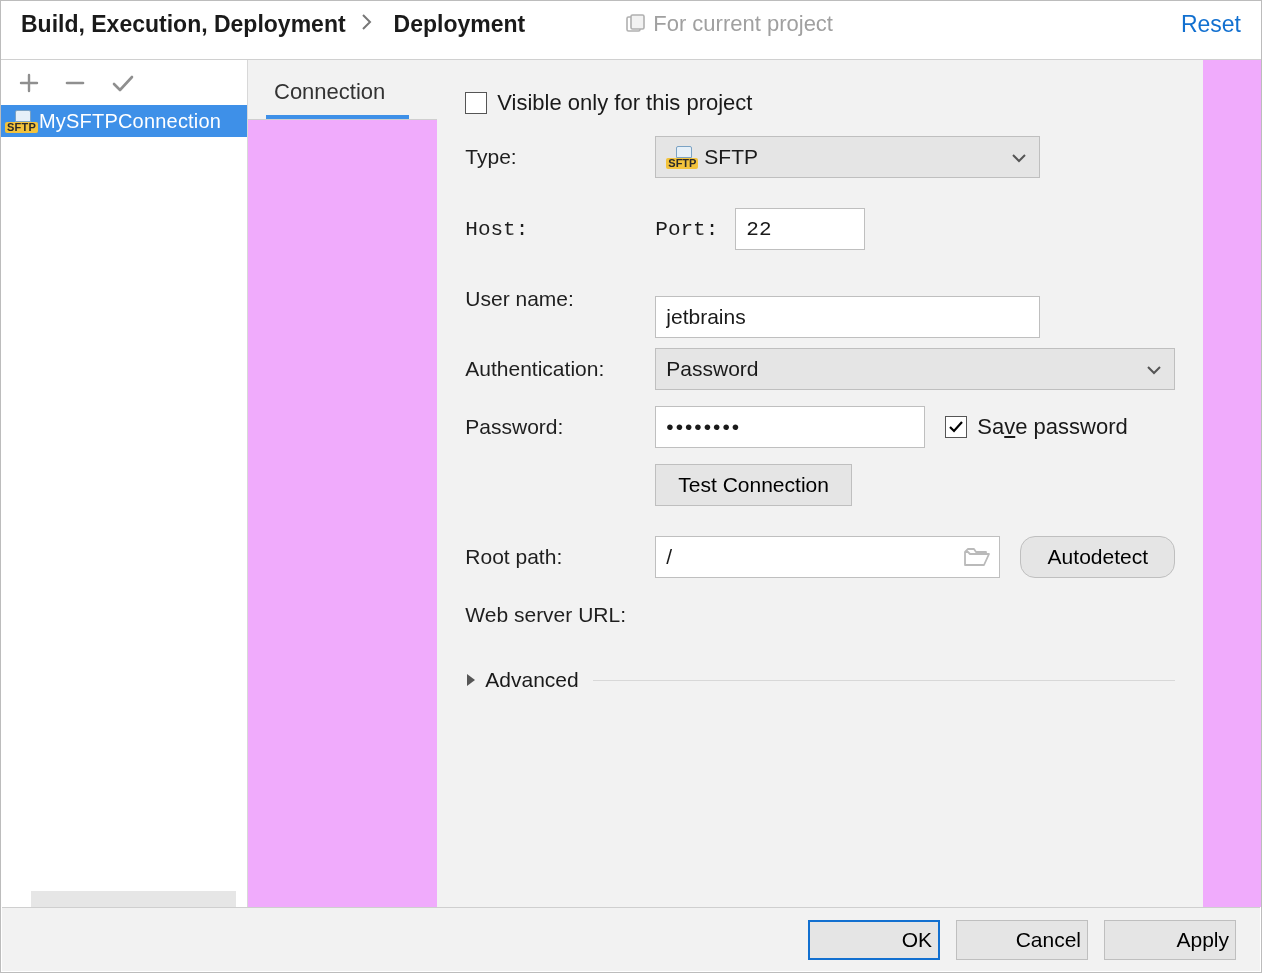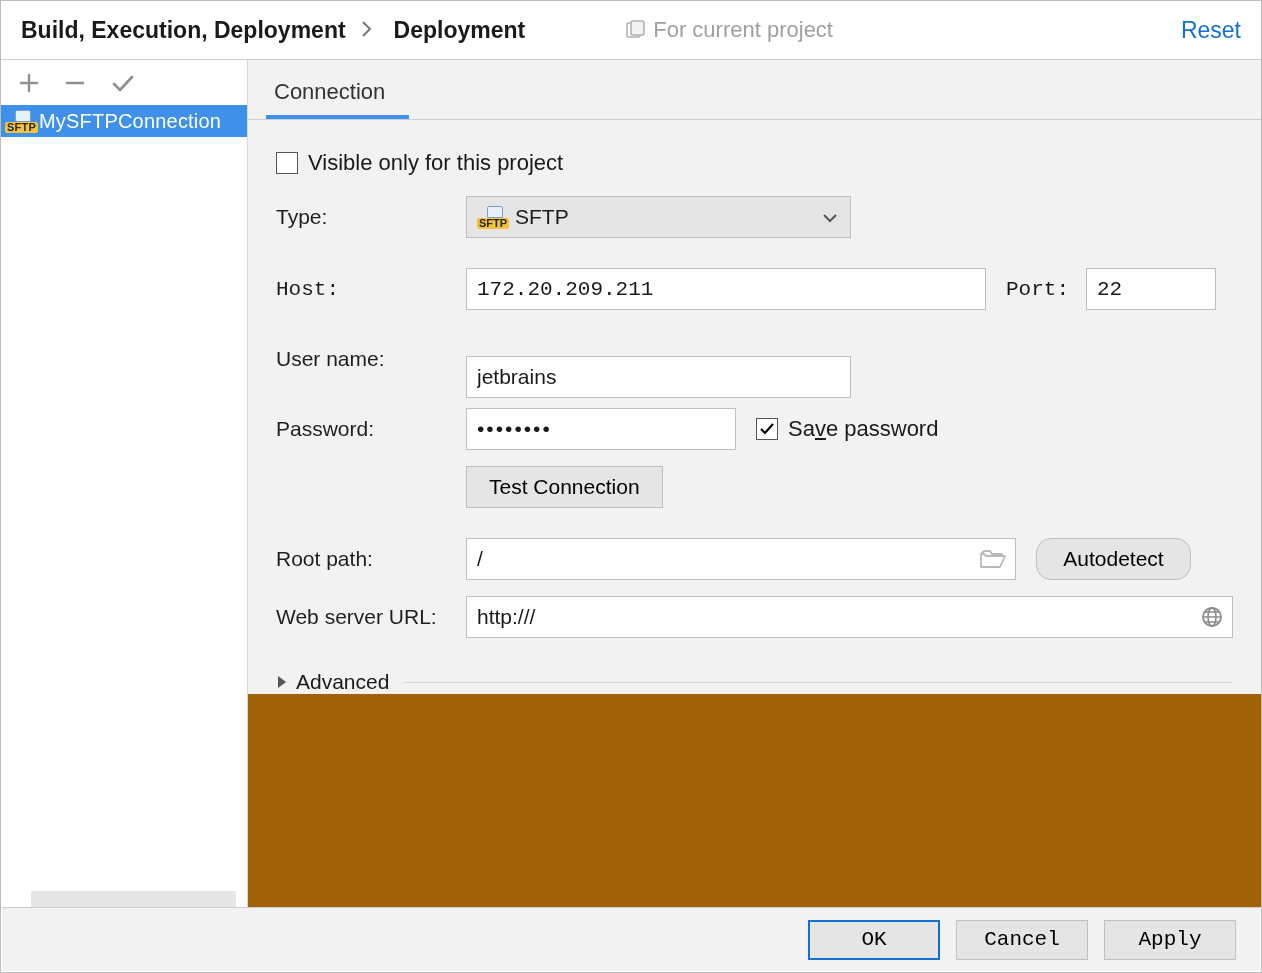--- a/index.html
+++ b/index.html
@@ -10,21 +10,21 @@
     font-size: 21px;
     color:#1a1a1a;
     background:#ffffff;
     border:1px solid #bcbcbc;
     position:relative;
     overflow:hidden;
   }
 
   
   .breadcrumb-bar {
-    display:flex; align-items:center;
+    display:flex; align-items:flex-start;
     padding:10px 20px 10px 20px;
     height:58px;
   }
   .breadcrumb-bar .crumb      { color:#1a1a1a; font-weight:600; font-size:23px; }
   .breadcrumb-bar .crumb-main { color:#1a1a1a; font-weight:700; font-size:23px; margin-left:8px; }
   .breadcrumb-bar .sep        { margin:0 14px; color:#666; }
   .scope { display:flex; align-items:center; margin-left:100px; color:#a0a0a0; font-size:22px; }
   .scope-ic { margin-right:8px; display:inline-flex; }
   .reset { margin-left:auto; color:#1270d0; font-size:23px; cursor:pointer; }
 
@@ -53,21 +53,21 @@
     border-radius:2px 2px 0 0; margin-left:10px;
   }
   .sftp-badge .lbl {
     font-size:11px; font-weight:700; color:#2a2a2a;
     background:#f3c33c; padding:0 2px; line-height:11px; border-radius:2px;
     width:fit-content;
   }
   .side-scroll { height:16px; background:#fff; display:flex; align-items:center; }
   .side-thumb { height:16px; width:205px; margin-left:30px; background:#e6e6e6; }
 
-  .content { flex:1; background:#a16207; display:flex; flex-direction:column; }
+  .content { flex:1; background:#f0abfc; display:flex; }
 
   
   .tabs { height:60px; display:flex; align-items:flex-end; padding-left:18px;
           border-bottom:1px solid #cfcfcf; background:#f2f2f2; }
   .tab { padding:10px 24px 14px 8px; margin-right:28px; font-size:22px; color:#333; cursor:pointer; }
   .tab.active { border-bottom:4px solid #3e90e8; padding-bottom:10px; }
 
   
   .form { padding:20px 28px 0 28px; background:#f2f2f2; display:flex; flex-direction:column; gap:4px; }
   .row { display:flex; align-items:center; min-height:54px; }
@@ -109,21 +109,21 @@
 
   
   .foot {
     position:absolute; left:1px; right:1px; bottom:1px; height:64px;
     border-top:1px solid #cfcfcf; background:#f2f2f2;
     display:flex; align-items:center; justify-content:flex-end;
     padding-right:24px; gap:16px;
   }
   .foot .fbtn {
     width:132px; height:40px; border:1px solid #bfbfbf; background:#e5e5e5;
-    font-size:21px; cursor:pointer; font-family:Liberation Mono, monospace;
+    font-size:21px; cursor:pointer; font-family:Liberation Sans, sans-serif;text-align:right;
   }
   .foot .fbtn.primary { border:2px solid #1270d0; background:#e5e5e5; }
 
   .u { text-decoration:underline; text-underline-offset:2px; }
 </style>
 </head>
 <body>
 
 <div class="breadcrumb-bar">
   <span class="crumb">Build, Execution, Deployment</span>
@@ -212,33 +212,45 @@
                   <path d="M2 3 L8 9 L14 3" fill="none" stroke="#555" stroke-width="2"></path>
                 </svg>
             </span>
           </div>
         </div>
       </div>
 
       <div class="row" style="margin-top:14px;font-family:Liberation Mono, monospace;">
         <div class="lbl">Host:</div>
         <div class="ctrl">
-          <input type="text" style="width: 520px;" value="172.20.209.211">
           <div style="width:60px;">Port:</div>
           <input type="text" style="width: 130px;" value="22">
         </div>
       </div>
 
       <div class="row">
         <div class="lbl">User name:</div>
         <div class="ctrl">
           <input type="text" style="width: 385px; margin-top: 36px;" value="jetbrains">
         </div>
       </div>
 
+      <div class="row">
+        <div class="lbl">Authentication:</div>
+        <div class="ctrl">
+          <div class="select" style="width:520px;">
+            <span>Password</span>
+            <span class="caret">
+              <svg width="16" height="12" viewBox="0 0 16 12">
+                  <path d="M2 3 L8 9 L14 3" fill="none" stroke="#555" stroke-width="2"></path>
+                </svg>
+            </span>
+          </div>
+        </div>
+      </div>
 
       <div class="row">
         <div class="lbl">Password:</div>
         <div class="ctrl">
           <input type="text" style="width: 270px; letter-spacing: 2px;" value="••••••••">
           <label class="chk">
             <span class="chkbox checked">
                 <svg width="16" height="16" viewBox="0 0 16 16">
                   <path d="M2 8 L6 12 L14 3" fill="none" stroke="#000" stroke-width="2.2"></path>
                 </svg>
@@ -265,32 +277,20 @@
                   <path d="M1 5 L1 18 L20 18 L25 7 L6 7 L4 5 Z M1 5 L4 2 L10 2 L12 5 L22 5 L22 7" fill="none" stroke="#bababa" stroke-width="1.8" stroke-linejoin="round"></path>
                 </svg>
             </span>
           </div>
           <button class="btn" style="width:155px;border-radius:15px;">Autodetect</button>
         </div>
       </div>
 
       <div class="row">
         <div class="lbl">Web server URL:</div>
-        <div class="ctrl">
-          <div class="input-with-icon">
-            <input type="text" value="http:///" style="">
-            <span class="icon">
-              <svg width="22" height="22" viewBox="0 0 22 22">
-                <circle cx="11" cy="11" r="9" fill="none" stroke="#8b8b8b" stroke-width="1.8"></circle>
-                <ellipse cx="11" cy="11" rx="4" ry="9" fill="none" stroke="#8b8b8b" stroke-width="1.6"></ellipse>
-                <path d="M2 11 H20 M3.5 6 H18.5 M3.5 16 H18.5" stroke="#8b8b8b" stroke-width="1.4"></path>
-              </svg>
-            </span>
-          </div>
-        </div>
       </div>
 
       <div class="adv-row">
         <span class="adv-tri">
           <svg width="12" height="14" viewBox="0 0 12 14">
               <path d="M2 1 L10 7 L2 13 Z" fill="#565656"></path>
             </svg>
         </span>
         <span>Advanced</span>
         <span class="adv-sep"></span>

